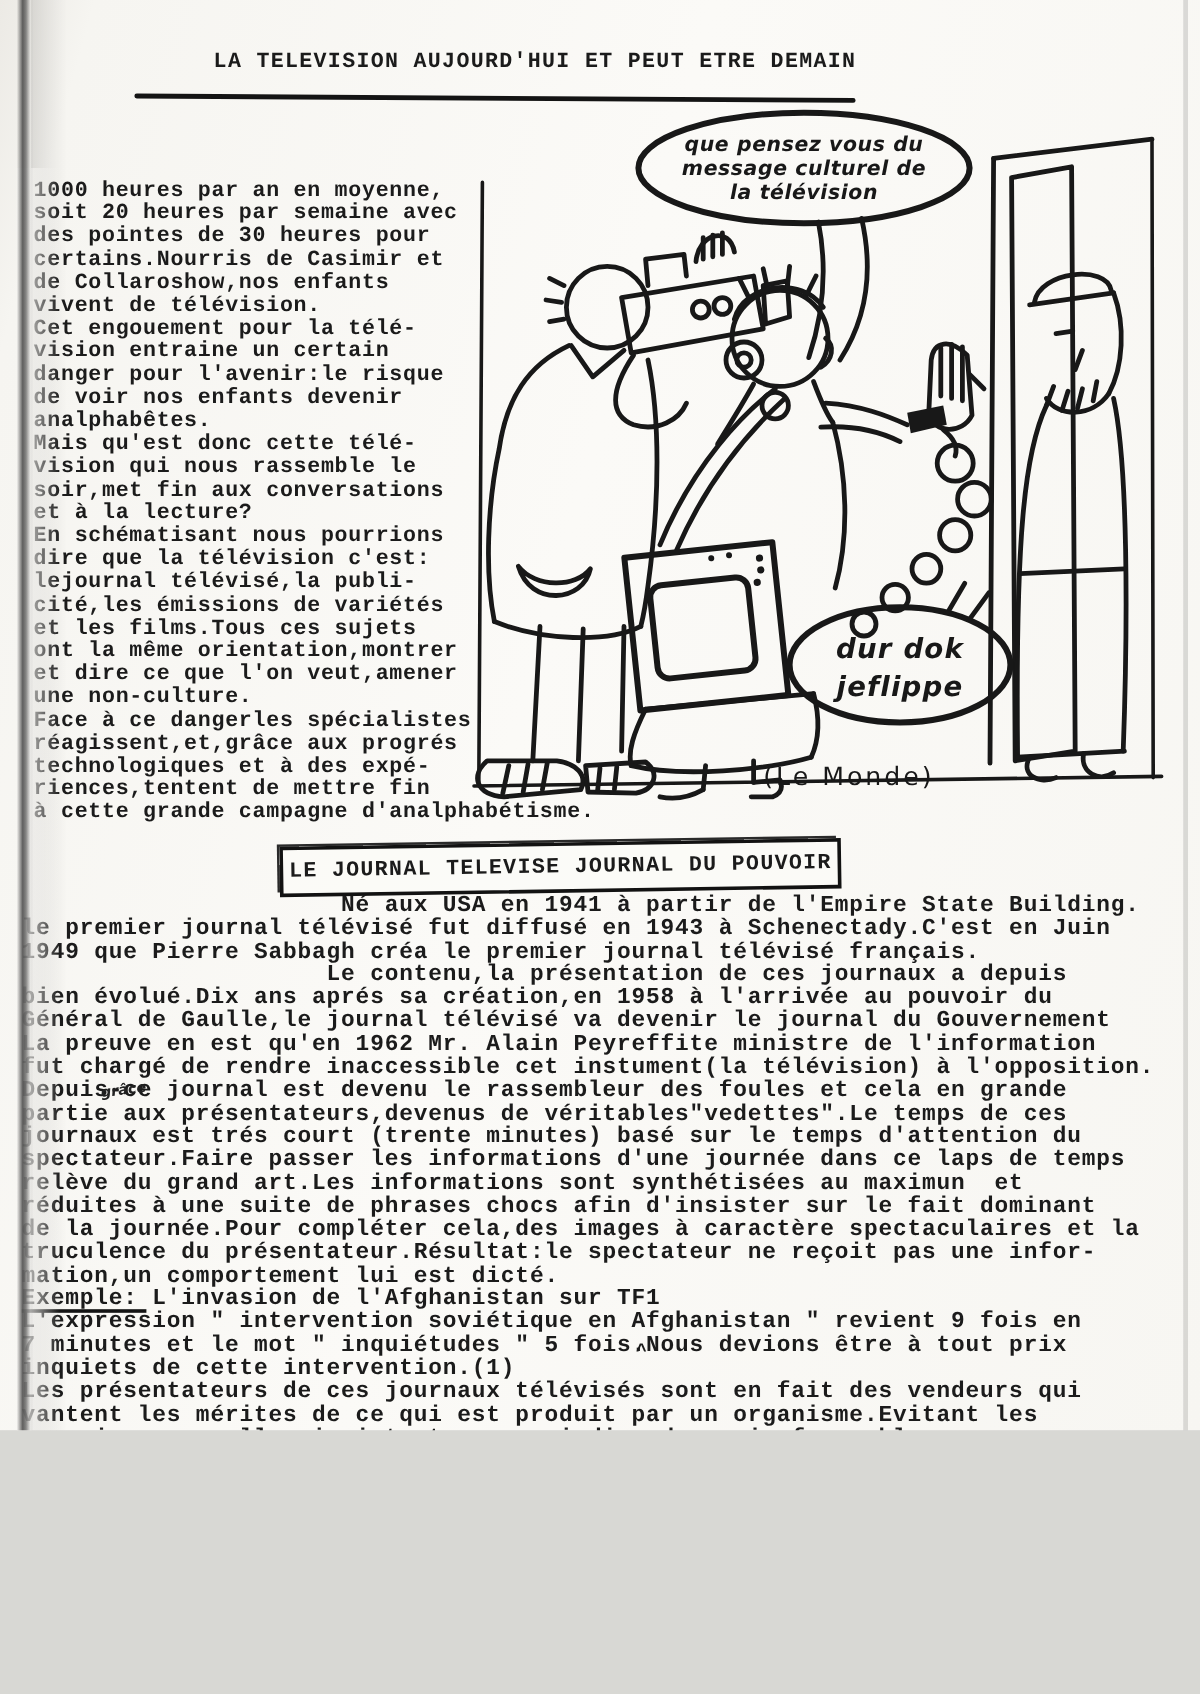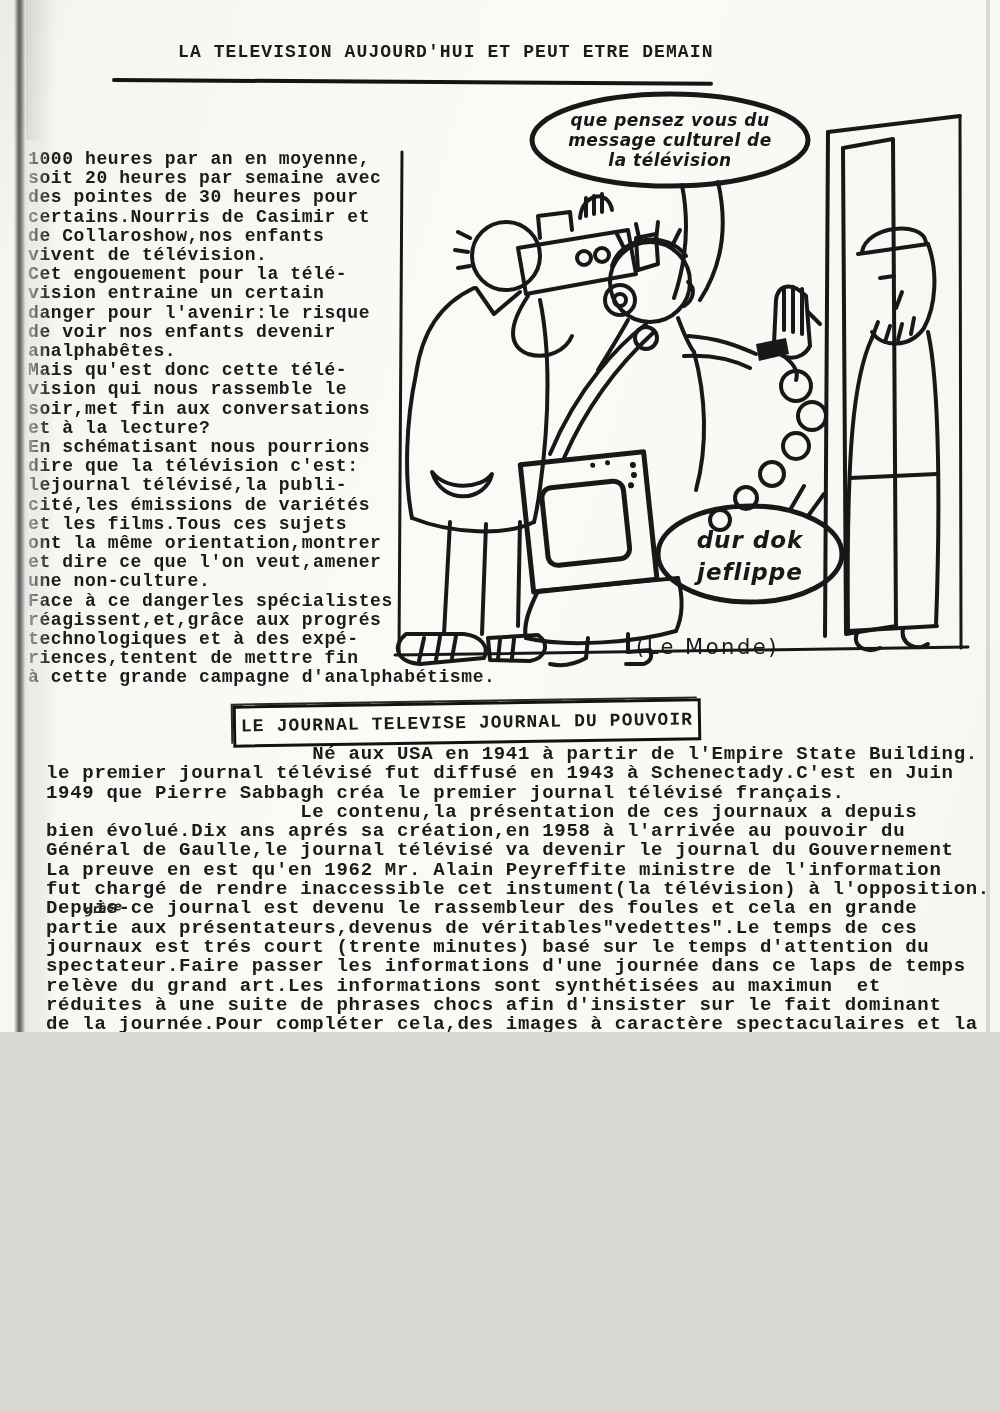--- a/index.html
+++ b/index.html
@@ -1,26 +1,26 @@
 <!DOCTYPE html>
 <html><head>
 <meta charset="utf-8">
 <style>
   html,body{margin:0;padding:0;background:#d8d8d4;}
   .page{
-    position:relative;width:1000px;height:1032px;margin:0 auto;overflow:hidden;
+    position:relative;width:1000px;height:1192px;margin:0 auto;overflow:hidden;
     background:linear-gradient(105deg,#eceae5 0%,#f6f5f1 6%,#fbfaf7 45%,#f7f6f2 100%);
     font-family:"Liberation Mono",monospace;color:#1b1b1b;
   }
   .type{font-weight:700;white-space:pre;}
   .doc-title{position:absolute;left:178px;top:42px;font-size:18px;letter-spacing:1.1px;}
   .title-rule{position:absolute;left:112px;top:78px;width:601px;height:4px;background:#141414;
     transform:rotate(0.35deg);transform-origin:left center;border-radius:2px;}
   .col-left{position:absolute;left:28px;top:150px;font-size:18px;line-height:19.2px;letter-spacing:0.6px;}
-  .body-block{position:absolute;left:18px;top:745px;font-size:19px;line-height:19.3px;letter-spacing:0.7px;padding-left:28px;}
+  .body-block{position:absolute;left:18px;top:745px;font-size:19px;line-height:19.3px;letter-spacing:0.7px;}
   .heading-box{
     position:absolute;left:233px;top:702px;width:462px;height:36px;
     border:3px solid #121212;box-shadow:-3px -3px 0 -1px #2a2a2a;
     transform:rotate(-0.9deg);display:flex;align-items:center;justify-content:center;
     background:rgba(252,251,248,0.6);
   }
   .heading-box span{font-size:18px;letter-spacing:1.1px;font-weight:700;white-space:pre;}
   .exemple-underline{position:absolute;left:18px;top:1091px;width:104px;height:3px;background:#141414;}
   .hand-insert{position:absolute;left:84px;top:901px;font-family:"DejaVu Sans",sans-serif;
     font-style:italic;font-size:12px;font-weight:700;color:#222;transform:rotate(-7deg);}

